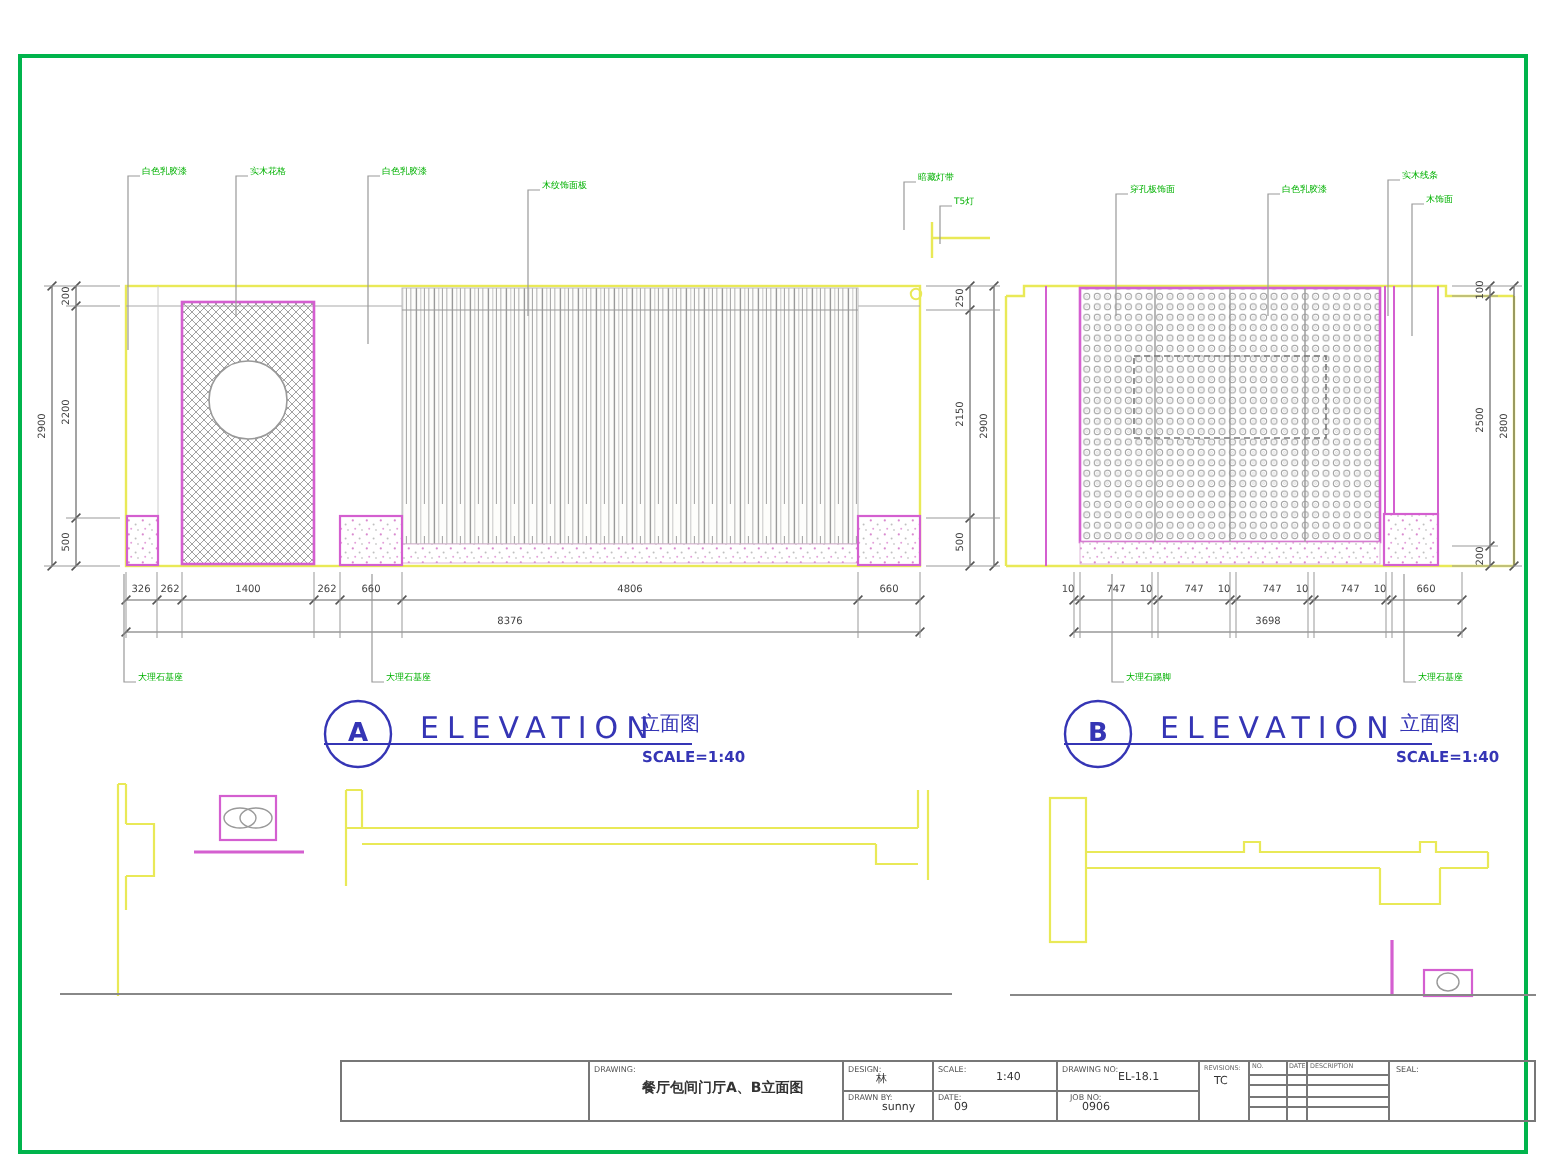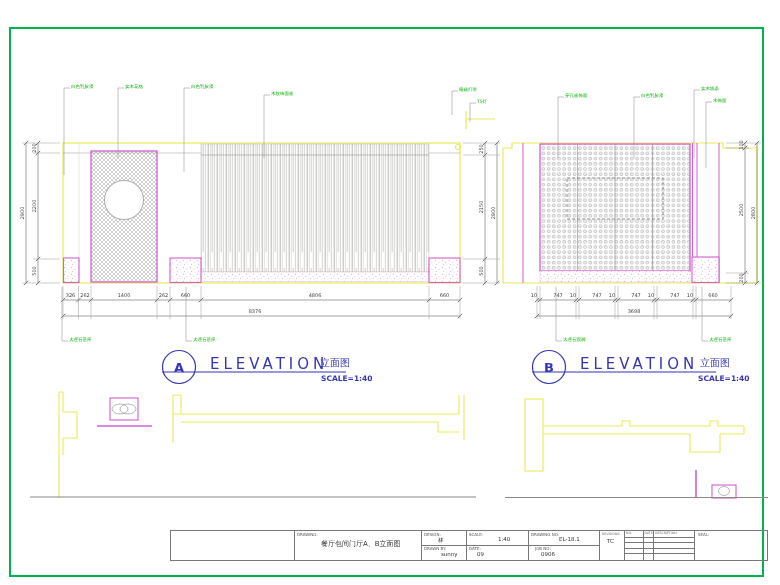--- a/index.html
+++ b/index.html
@@ -290,21 +290,21 @@
   <div class="tb-line" style="left:250px;top:14px;width:178px;height:1px;"></div>
 
   <div class="tb-line" style="left:453px;top:5.5px;width:70px;height:1px;"></div>
   <div class="tb-line" style="left:453px;top:11px;width:70px;height:1px;"></div>
   <div class="tb-line" style="left:453px;top:16.5px;width:70px;height:1px;"></div>
   <div class="tb-line" style="left:453px;top:22px;width:70px;height:1px;"></div>
   <div class="tb-line" style="left:472px;top:0;width:1px;height:29px;"></div>
   <div class="tb-line" style="left:482px;top:0;width:1px;height:29px;"></div>
 
   <div class="tb-label" style="left:126px;top:2px;">DRAWING:</div>
-  <div class="tb-title" style="left:150px;top:10px;">餐厅包间门厅A、B立面图</div>
+  <div class="tb-title" style="left:150px;top:10px;font-weight:bold;">餐厅包间门厅A、B立面图</div>
   <div class="tb-label" style="left:253px;top:2px;">DESIGN:</div>
   <div class="tb-value" style="left:267px;top:7px;">林</div>
   <div class="tb-label" style="left:253px;top:16px;">DRAWN BY:</div>
   <div class="tb-value" style="left:270px;top:21px;">sunny</div>
   <div class="tb-label" style="left:298px;top:2px;">SCALE:</div>
   <div class="tb-value" style="left:327px;top:6px;">1:40</div>
   <div class="tb-label" style="left:298px;top:16px;">DATE:</div>
   <div class="tb-value" style="left:306px;top:21px;">09</div>
   <div class="tb-label" style="left:360px;top:2px;">DRAWING NO:</div>
   <div class="tb-value" style="left:388px;top:6px;">EL-18.1</div>

